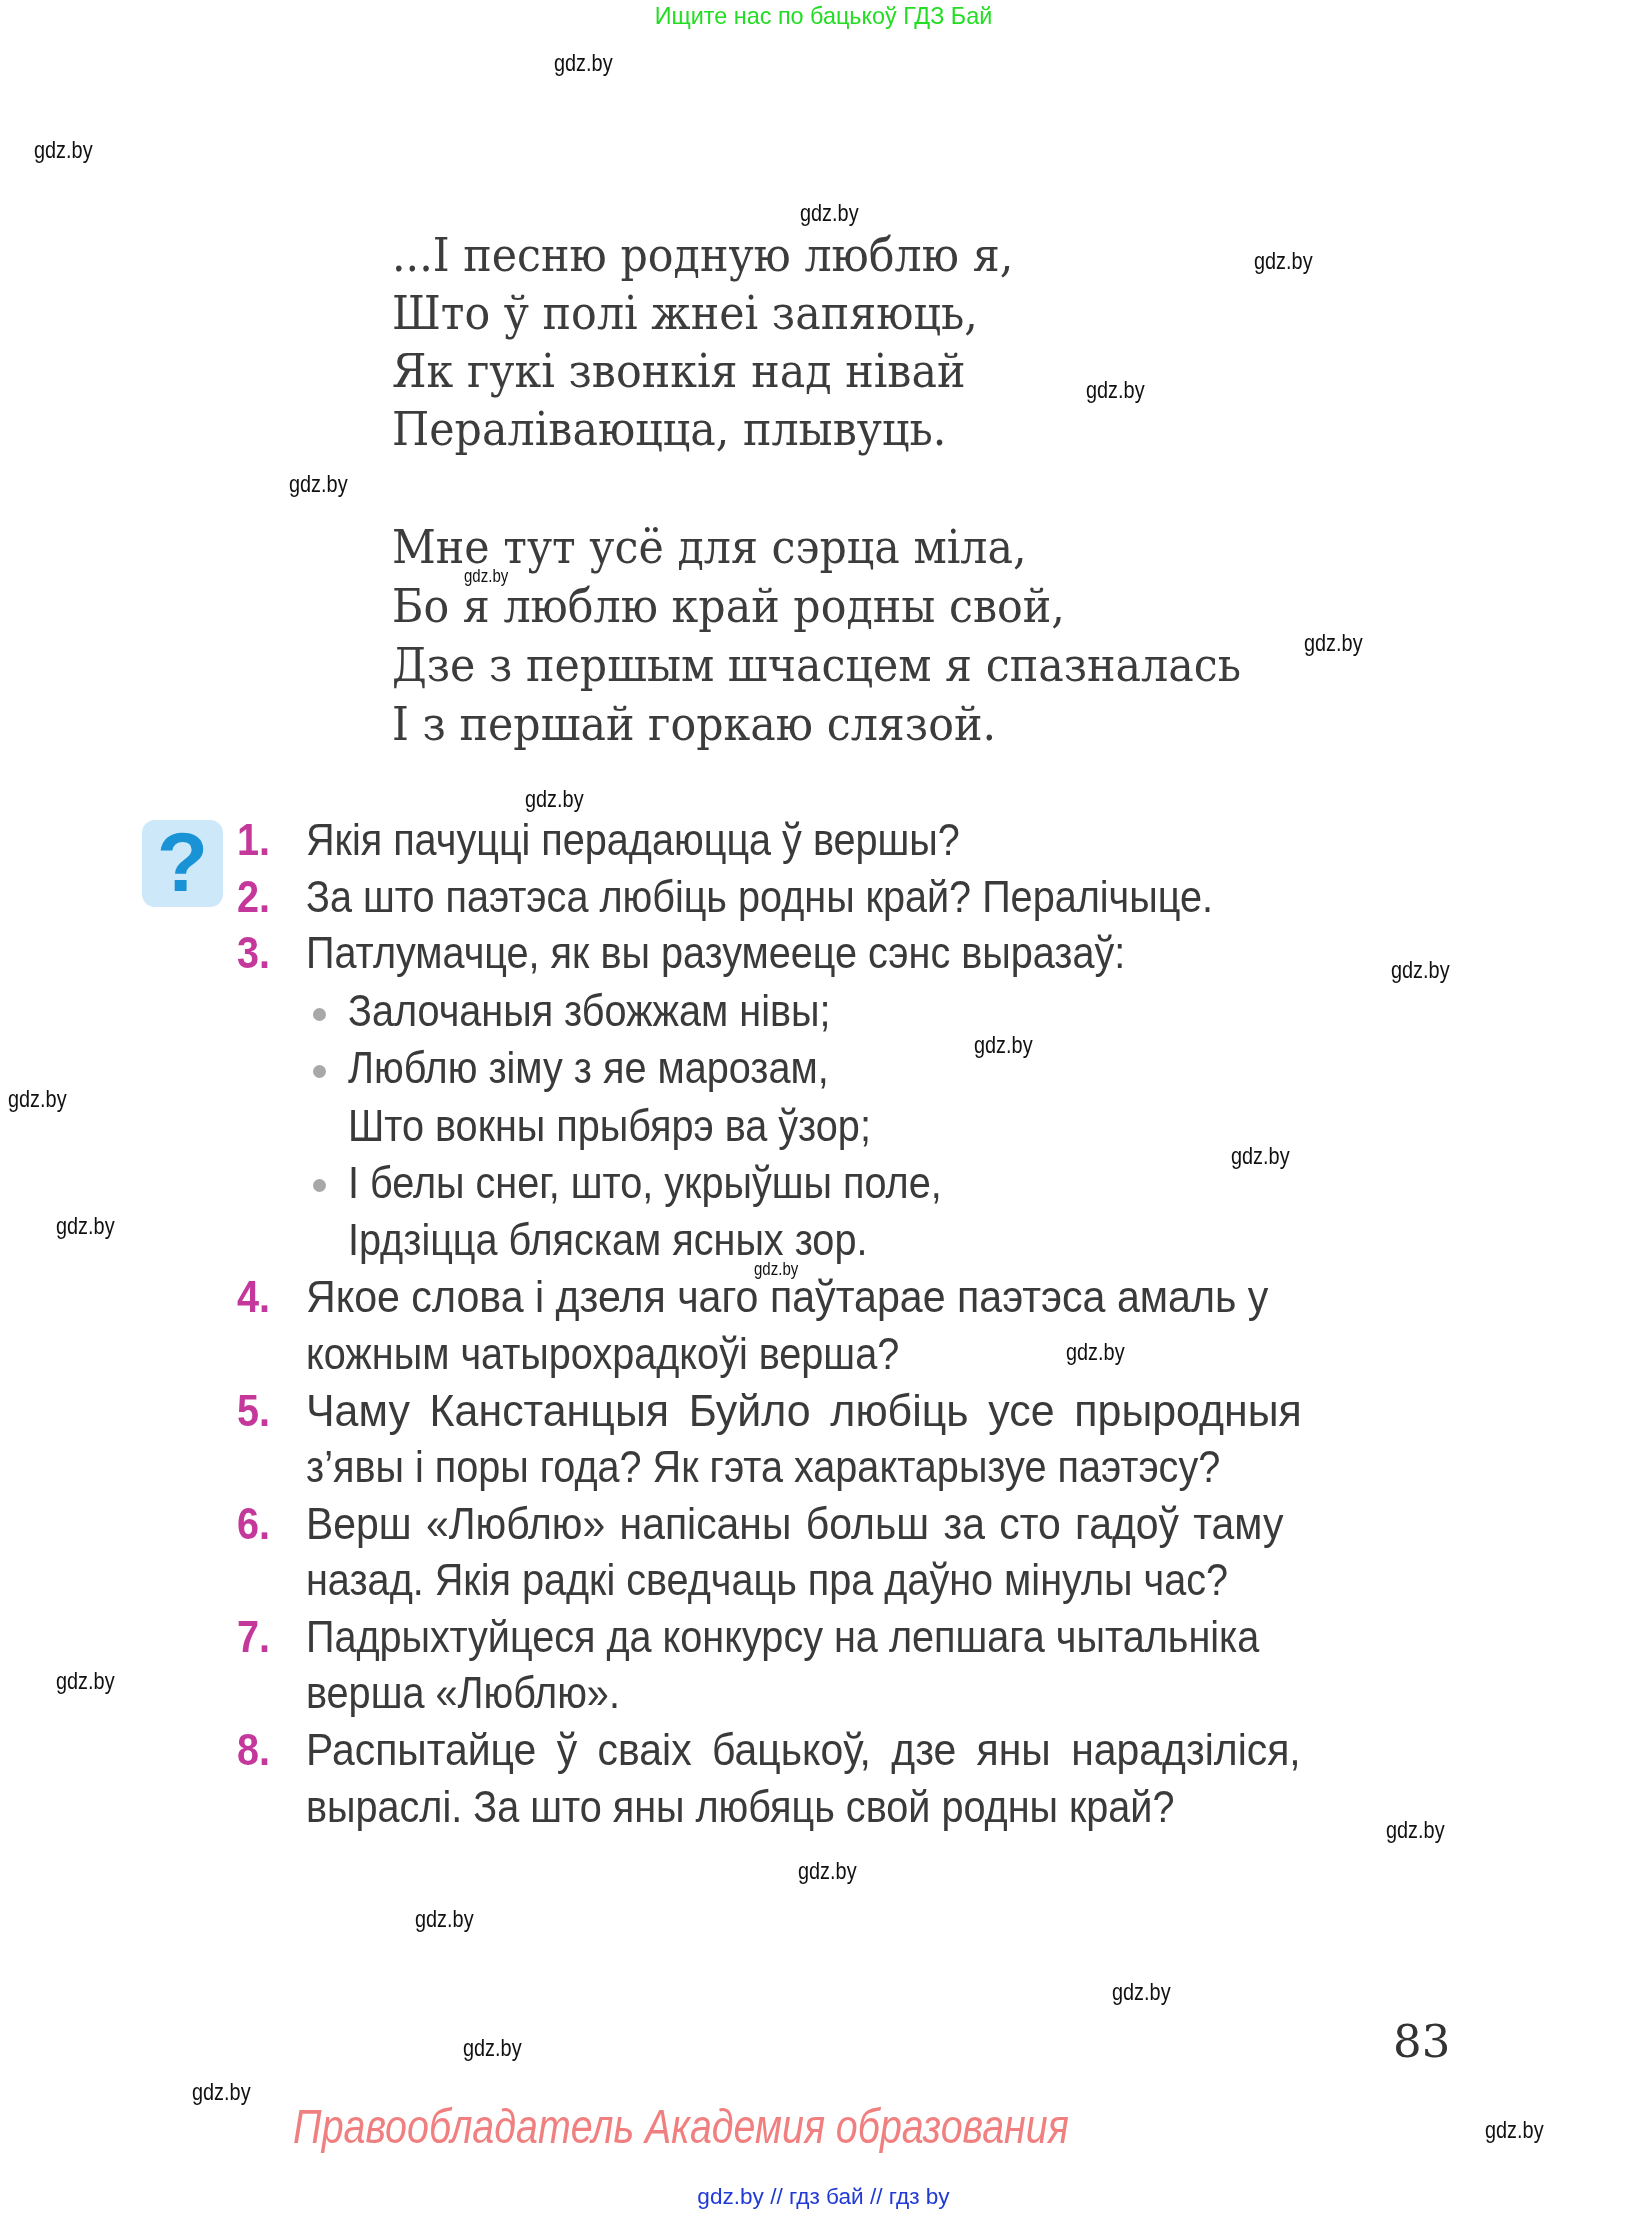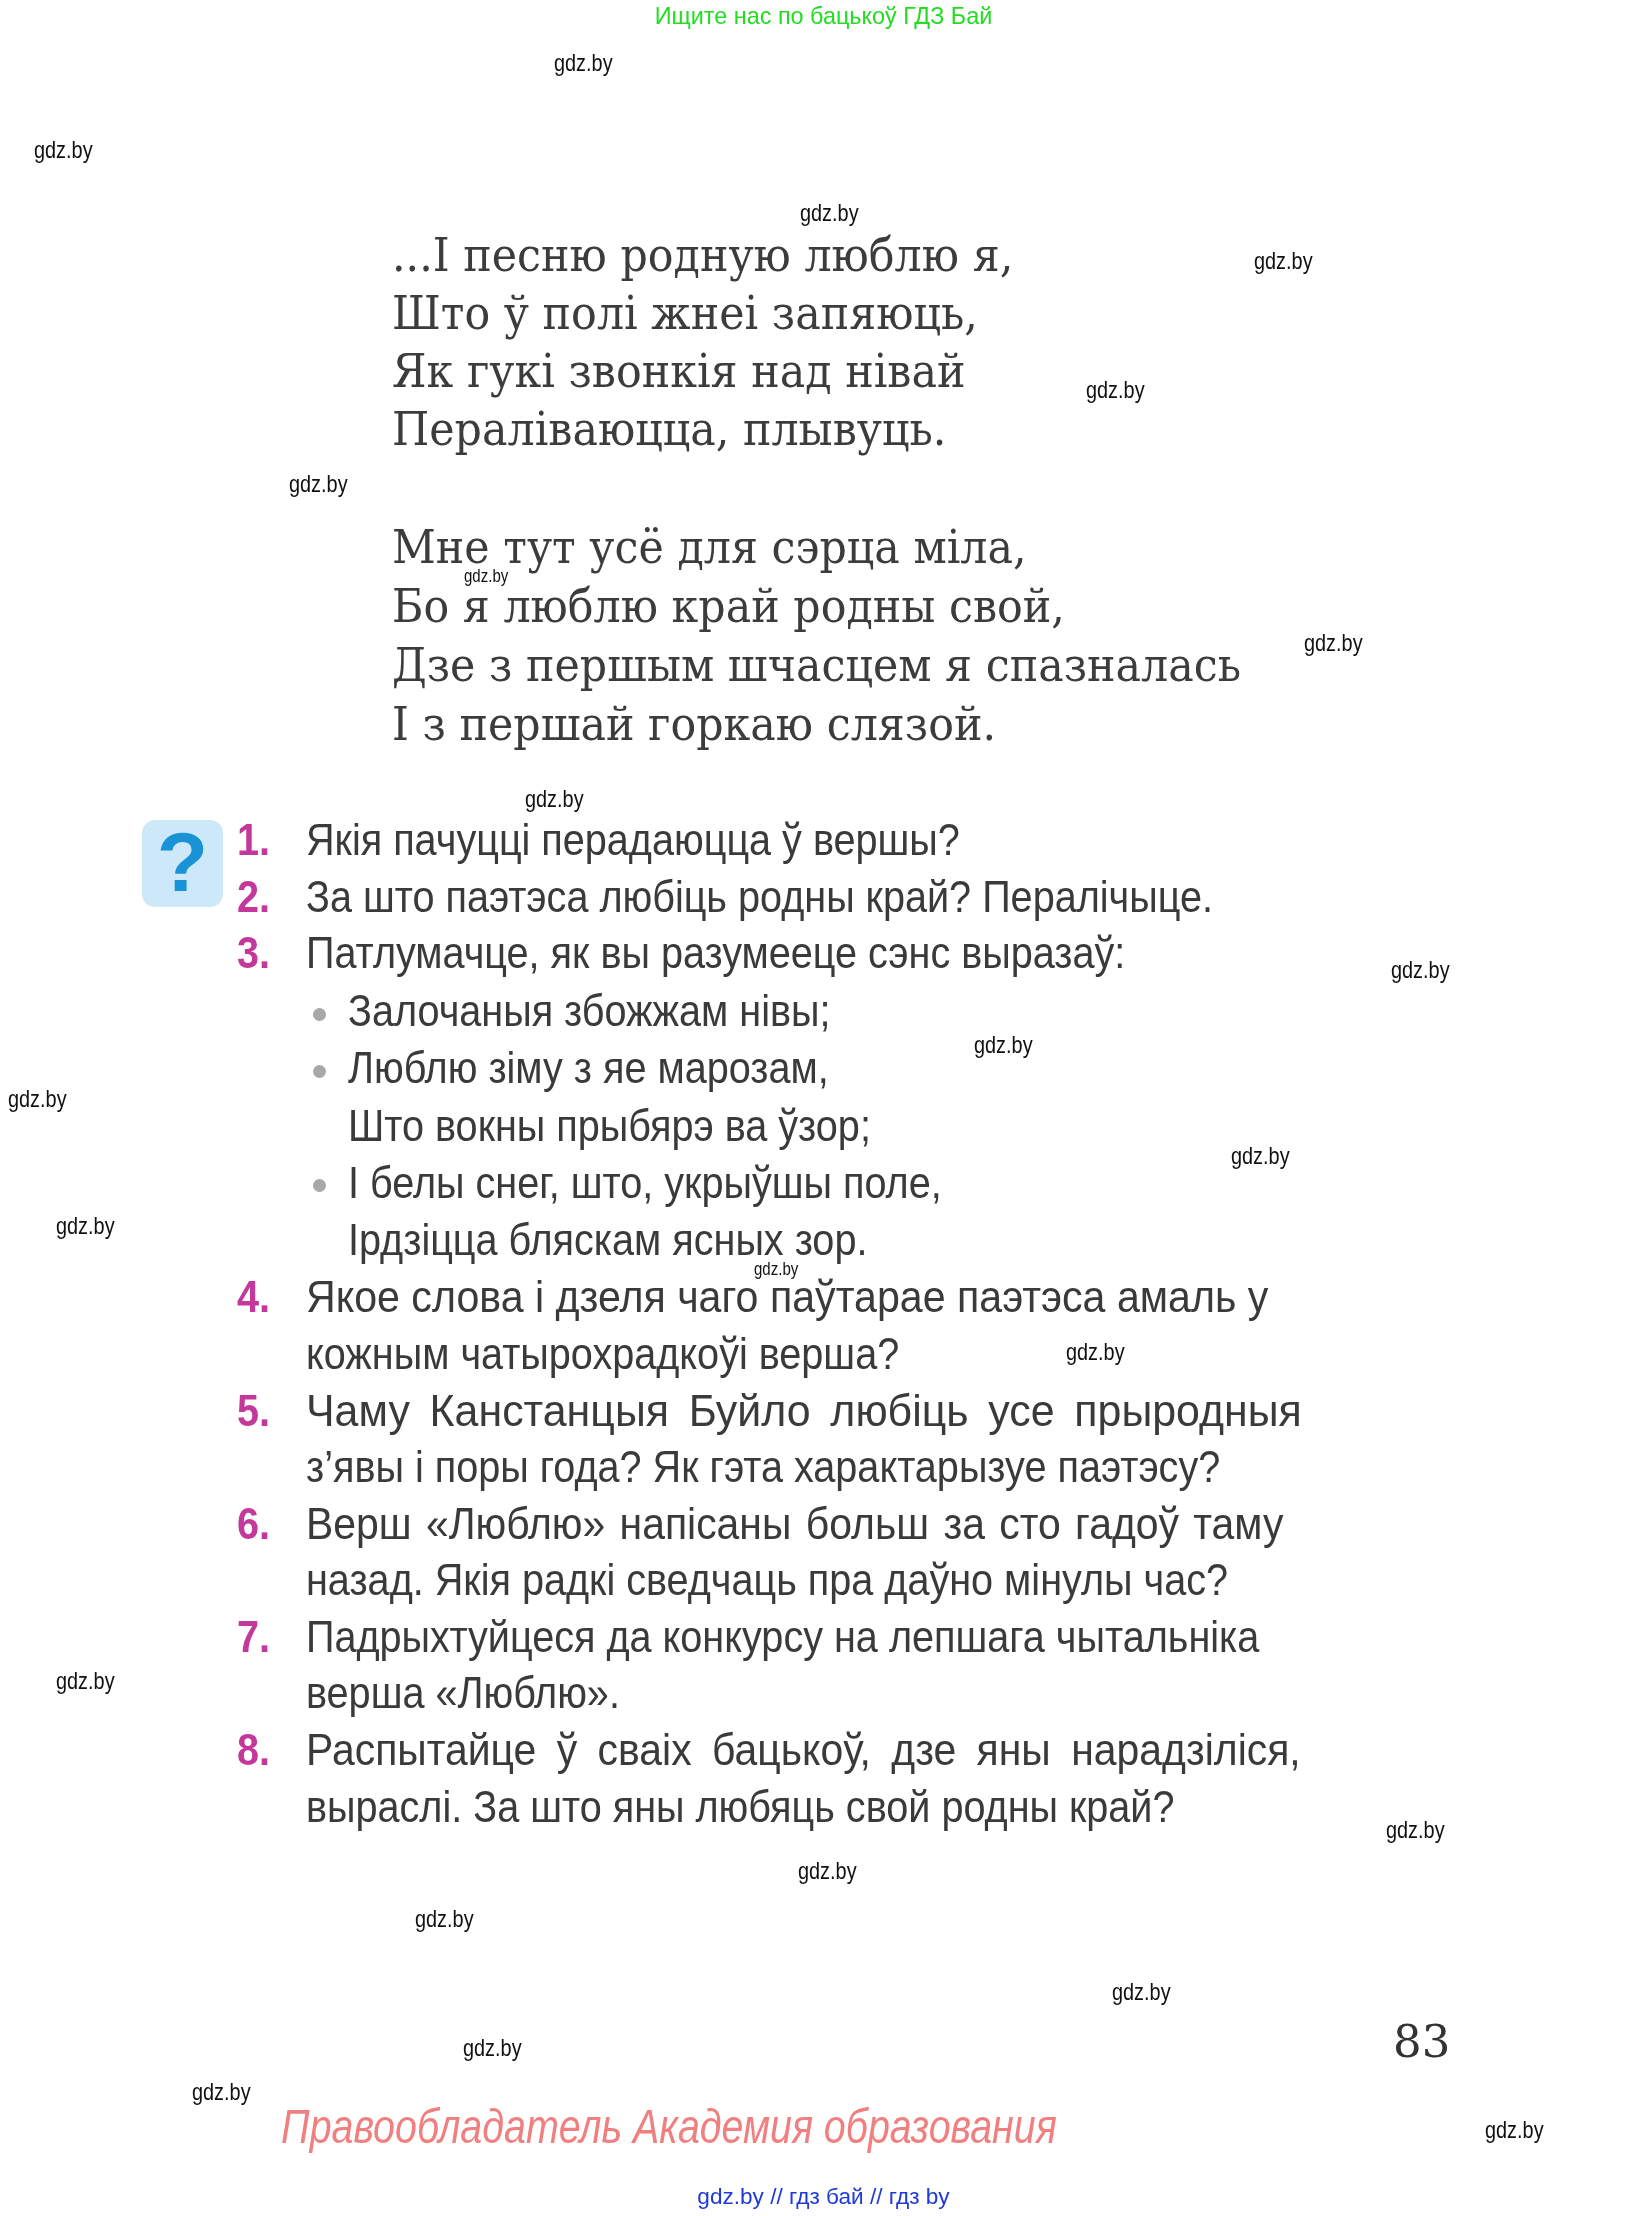--- a/index.html
+++ b/index.html
@@ -9,21 +9,21 @@
   .wm { font-size:23.4px; color:#111; font-family:"Liberation Sans", sans-serif; transform:scaleX(0.85); transform-origin:left top; }
   .wm.small { font-size:17.7px; }
   .poem { left:392px; font-family:"DejaVu Serif", "Liberation Serif", serif; font-size:46px; color:#3c3c3c; line-height:58px; transform:scaleX(0.93); transform-origin:left top; }
   .qicon { left:142px; top:820px; width:81px; height:87px; background:#cde9f9; border-radius:13px; display:flex; align-items:center; justify-content:center; }
   .qicon span { font-family:"Liberation Sans", sans-serif; font-weight:bold; font-size:84px; color:#1a93d6; line-height:1; margin-top:-3.2px; }
   .qnum { left:237px; width:48px; font-size:44px; font-weight:bold; color:#c4379b; line-height:56px; transform:scaleX(0.9); transform-origin:left top; }
   .qline { left:306px; font-size:44px; color:#3a3a3a; line-height:56px; transform-origin:left top; }
   .bullet { left:313px; width:13px; height:13px; border-radius:50%; background:#a8a8a8; }
   .bline { left:348px; font-size:44px; color:#3a3a3a; line-height:56px; transform-origin:left top; }
   .pagenum { left:1393px; top:1975px; font-family:"DejaVu Serif", "Liberation Serif", serif; font-size:45px; color:#333;margin-top:40px; }
-  .rights { left:4px; width:1329px; top:2099px; text-align:center; font-size:48px; font-style:italic; color:#f07f80; }
+  .rights { left:16px; width:1329px; top:2099px; text-align:center; font-size:48px; font-style:italic; color:#f07f80; }
   .rights span { display:inline-block; transform:scaleX(0.82); }
   .footer-links { left:0; width:1647px; top:2184px; text-align:center; font-size:22.6px; color:#1f3ad6; }
 </style>
 </head>
 <body>
 
 <div class="abs banner">Ищите нас по бацькоў ГДЗ Бай</div>
 
 <div class="abs wm" style="left:554px;top:50px;">gdz.by</div>
 <div class="abs wm" style="left:34px;top:137px;">gdz.by</div>

